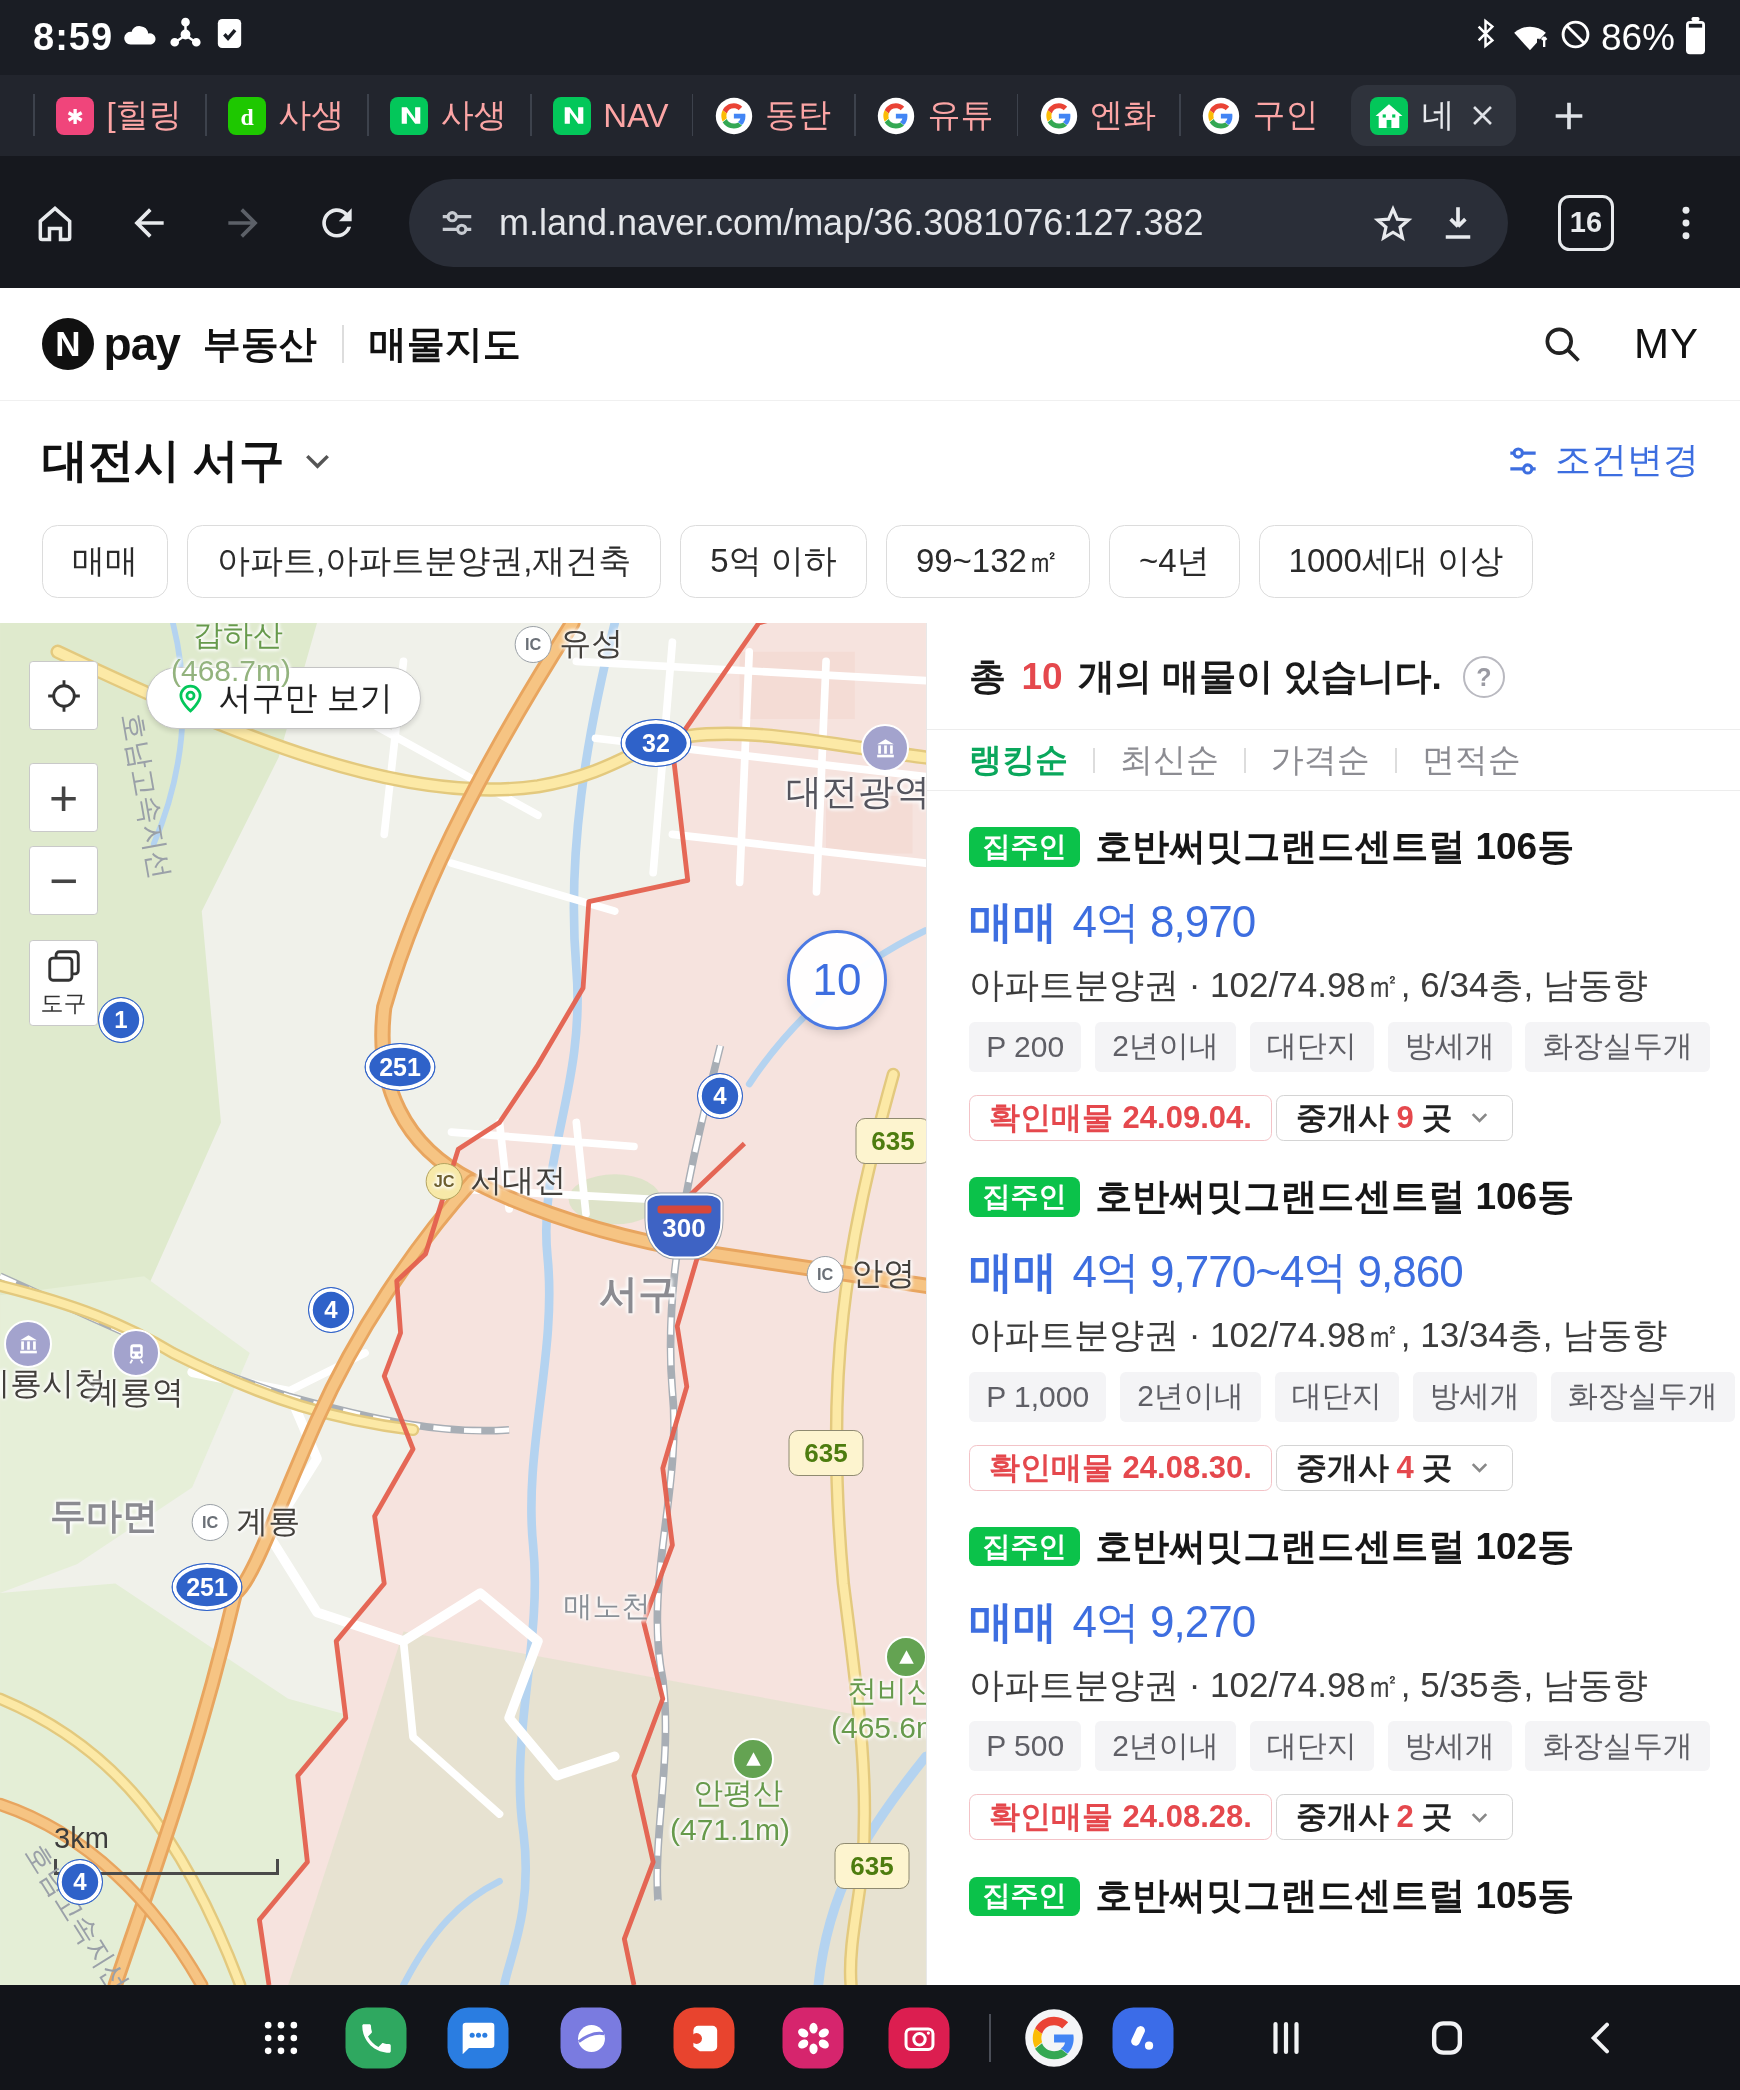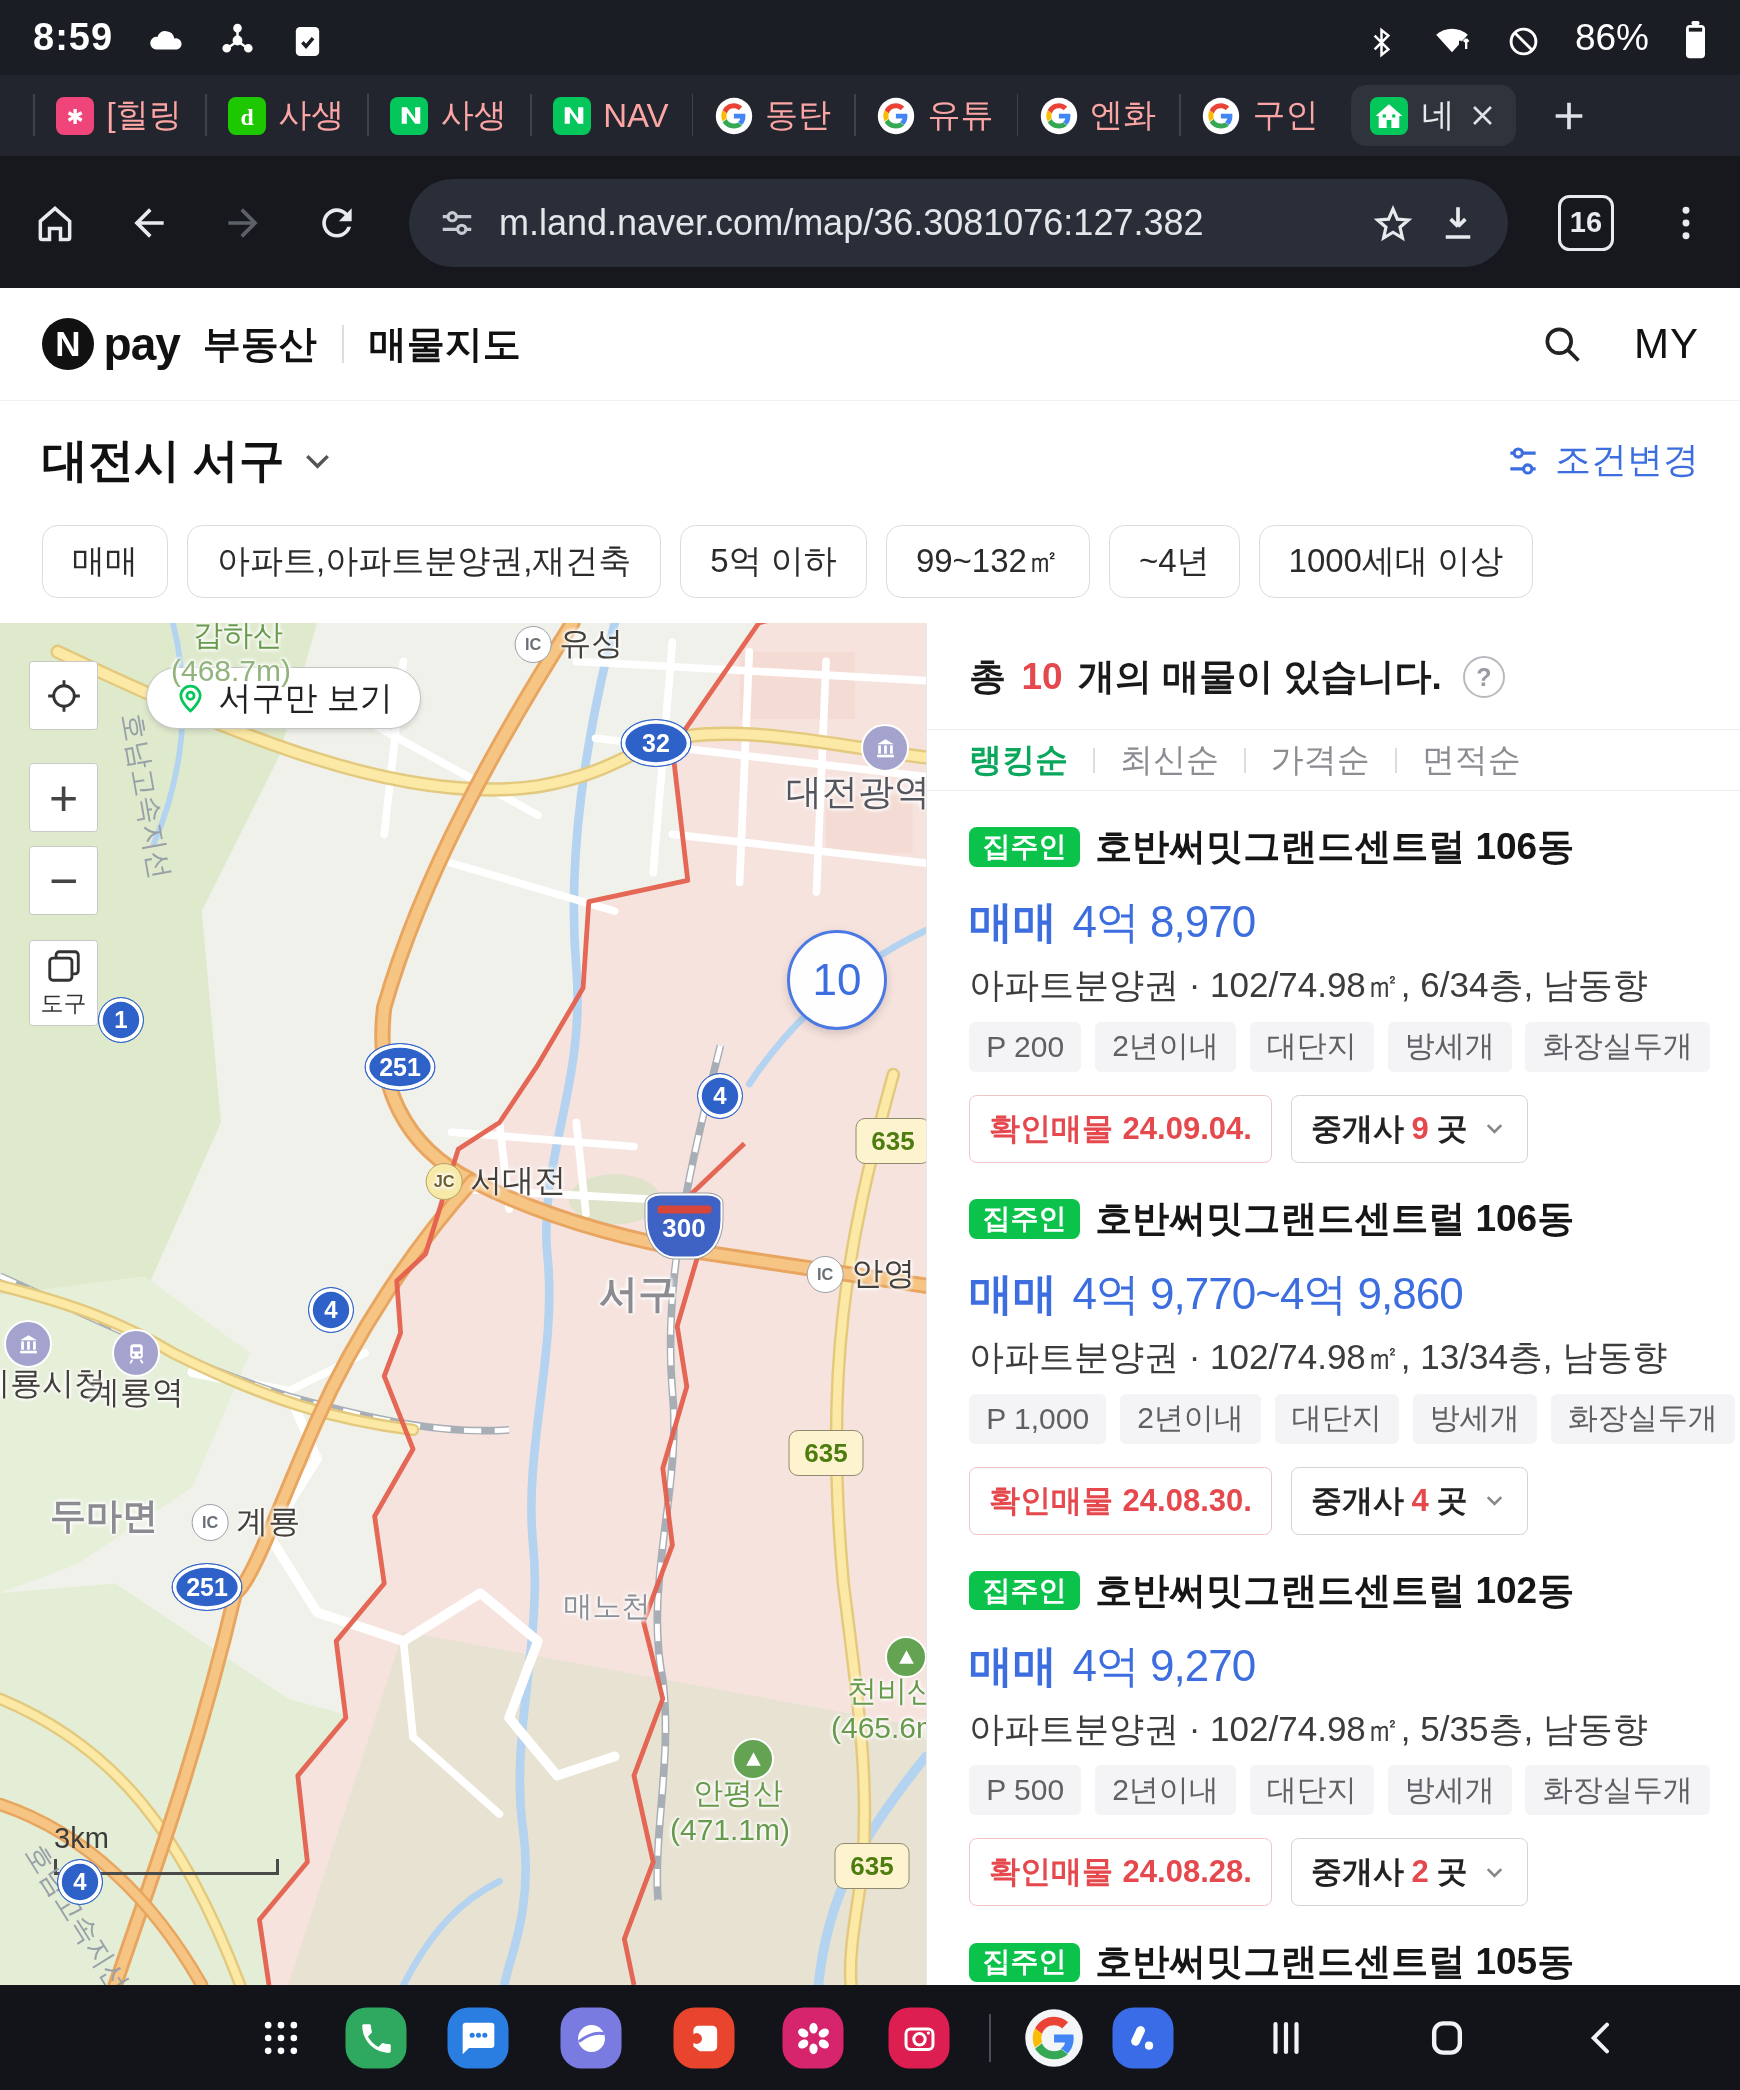--- a/index.html
+++ b/index.html
@@ -3,21 +3,21 @@
 <meta charset="utf-8">
 <style>
   html,body{margin:0;padding:0;background:#000;}
   #screen{position:relative;width:1741px;height:2090px;background:#fff;overflow:hidden;
           font-family:"Liberation Sans",sans-serif;-webkit-font-smoothing:antialiased;}
   svg{display:block;}
 
   
   #statusbar{position:absolute;left:0;top:0;width:1741px;height:75px;background:#1a1d24;
              display:flex;align-items:center;justify-content:space-between;padding:0 33px;box-sizing:border-box;color:#fff;}
-  .sb-left,.sb-right{display:flex;align-items:flex-end;gap:34px;}
+  .sb-left,.sb-right{display:flex;align-items:flex-start;gap:8px;}
   .sb-time{font-size:38px;font-weight:bold;letter-spacing:1px;}
   .sb-pct{font-size:37px;}
 
   
   #tabstrip{position:absolute;left:0;top:75px;width:1741px;height:81px;background:#22252d;
             display:flex;align-items:center;padding:0 19px 0 33px;box-sizing:border-box;}
   .tab{display:flex;align-items:center;gap:12.5px;height:81px;padding:0 23px;position:relative;}
   .tab + .tab::before, .tab:first-child::before{content:"";position:absolute;left:0;top:19px;width:1.9px;height:42px;background:#3d424c;}
   .tab-label{color:#fca5a5;font-size:33px;max-width:79px;overflow:hidden;white-space:nowrap;}
   .fav{width:38px;height:38px;flex:0 0 auto;}
@@ -138,21 +138,21 @@
   .card{padding:33px 42px 0;}
   .c-row1{display:flex;align-items:center;gap:15.4px;height:46px;}
   .c-badge{background:#0bc24a;color:#fff;font-size:28px;font-weight:bold;padding:5.8px 13.4px;border-radius:7.7px;line-height:1;}
   .c-title{font-size:37px;font-weight:bold;color:#161616;white-space:nowrap;}
   .c-price{display:flex;align-items:baseline;gap:15.4px;margin-top:23px;height:54px;}
   .c-trade{font-size:44px;font-weight:bold;color:#3d6ee0;}
   .c-amount{font-size:44px;font-weight:400;color:#3d6ee0;letter-spacing:-1px;}
   .c-desc{margin-top:15.4px;font-size:35px;color:#3c3c3c;height:44px;white-space:nowrap;}
   .c-tags{display:flex;gap:13.4px;margin-top:15.4px;height:50px;}
   .c-tag{background:#f4f4f6;color:#5f5f66;font-size:30px;display:flex;align-items:center;padding:0 17.3px;border-radius:5.8px;white-space:nowrap;}
-  .c-foot{display:flex;gap:19px;margin-top:23px;height:68px;}
+  .c-foot{display:flex;gap:4px;margin-top:23px;height:46px;}
   .c-confirm{display:flex;align-items:center;gap:9.6px;border:1.9px solid #f3c3c7;border-radius:7.7px;padding:0 19px;}
   .cf-l,.cf-d{font-size:31px;font-weight:bold;color:#e5484d;}
   .c-agent{display:flex;align-items:center;gap:7.7px;border:1.9px solid #d4d4d4;border-radius:7.7px;padding:0 19px;}
   .ag-l,.ag-s{font-size:31px;font-weight:bold;color:#222;}
   .ag-n{font-size:31px;font-weight:bold;color:#e5484d;}
   .c-agent svg{width:27px;height:27px;margin-left:5.8px;}
 
   
   #navbar{position:absolute;left:0;top:1985px;width:1741px;height:106px;background:#121419;}
   .nico{position:absolute;top:50%;transform:translate(-50%,-50%);}

